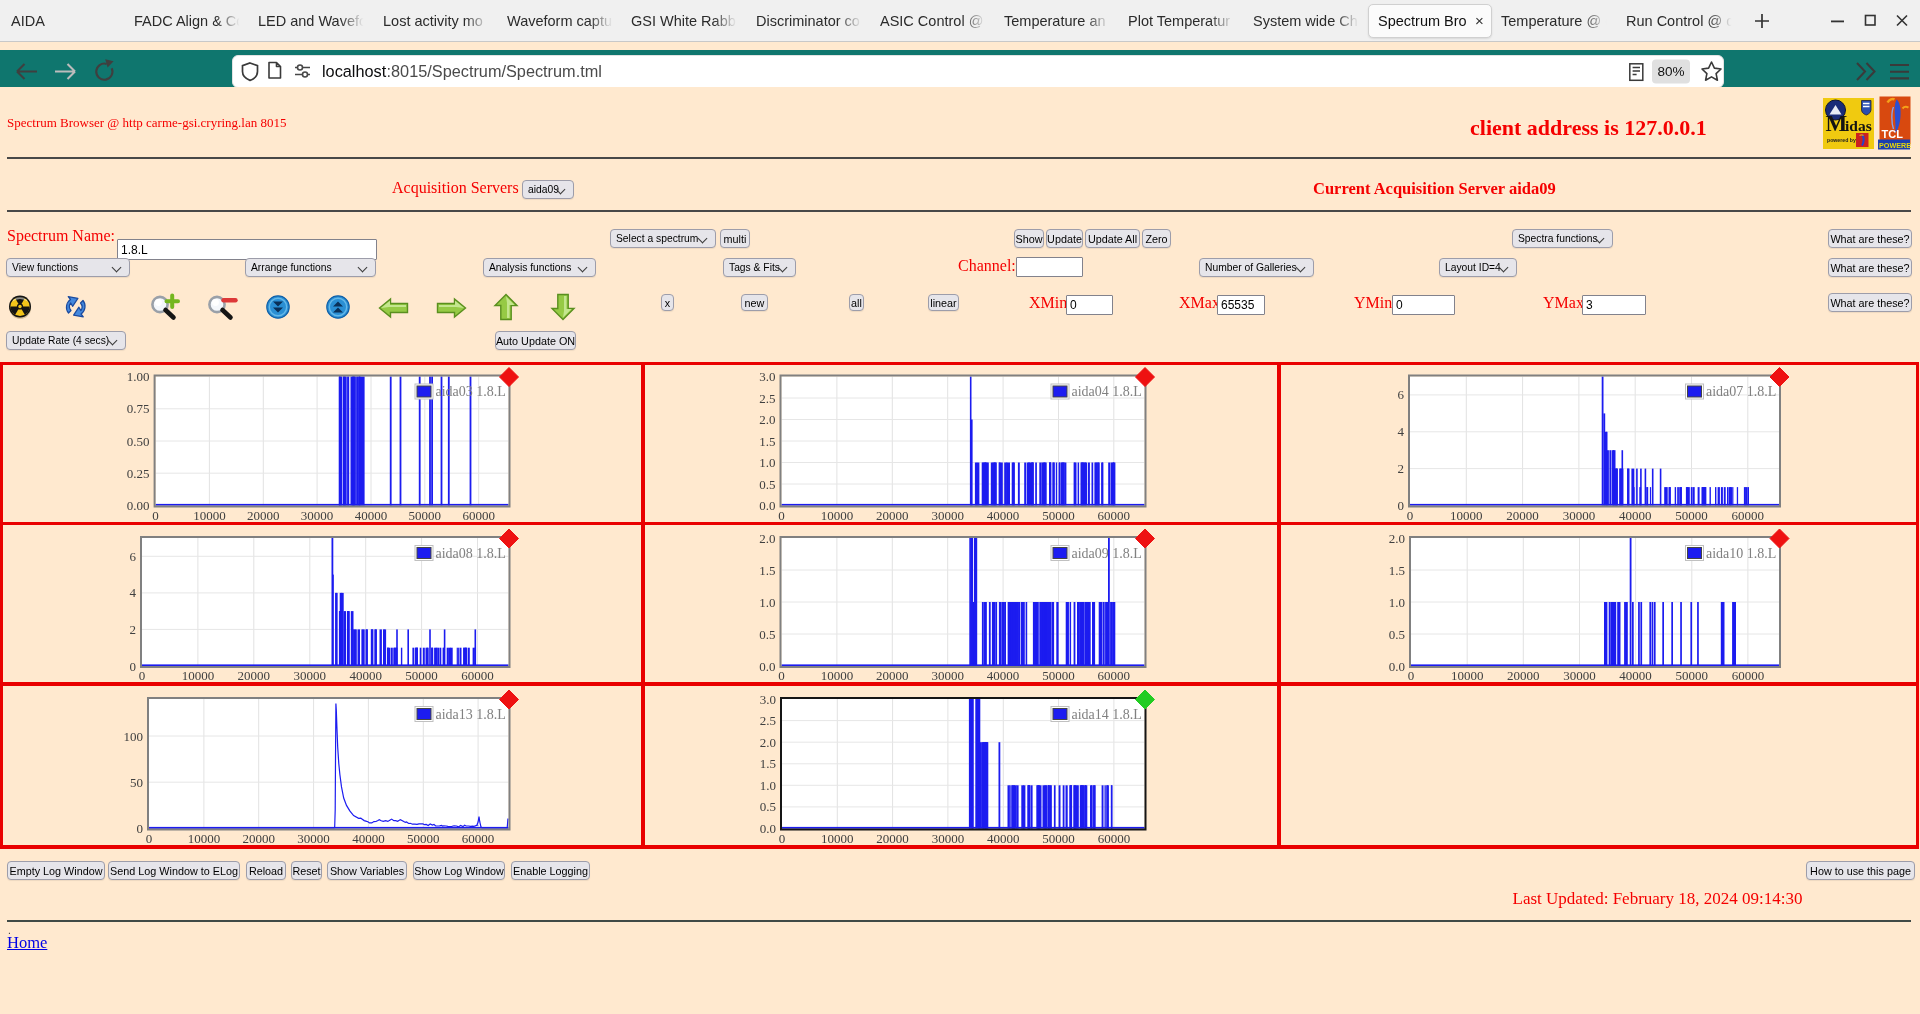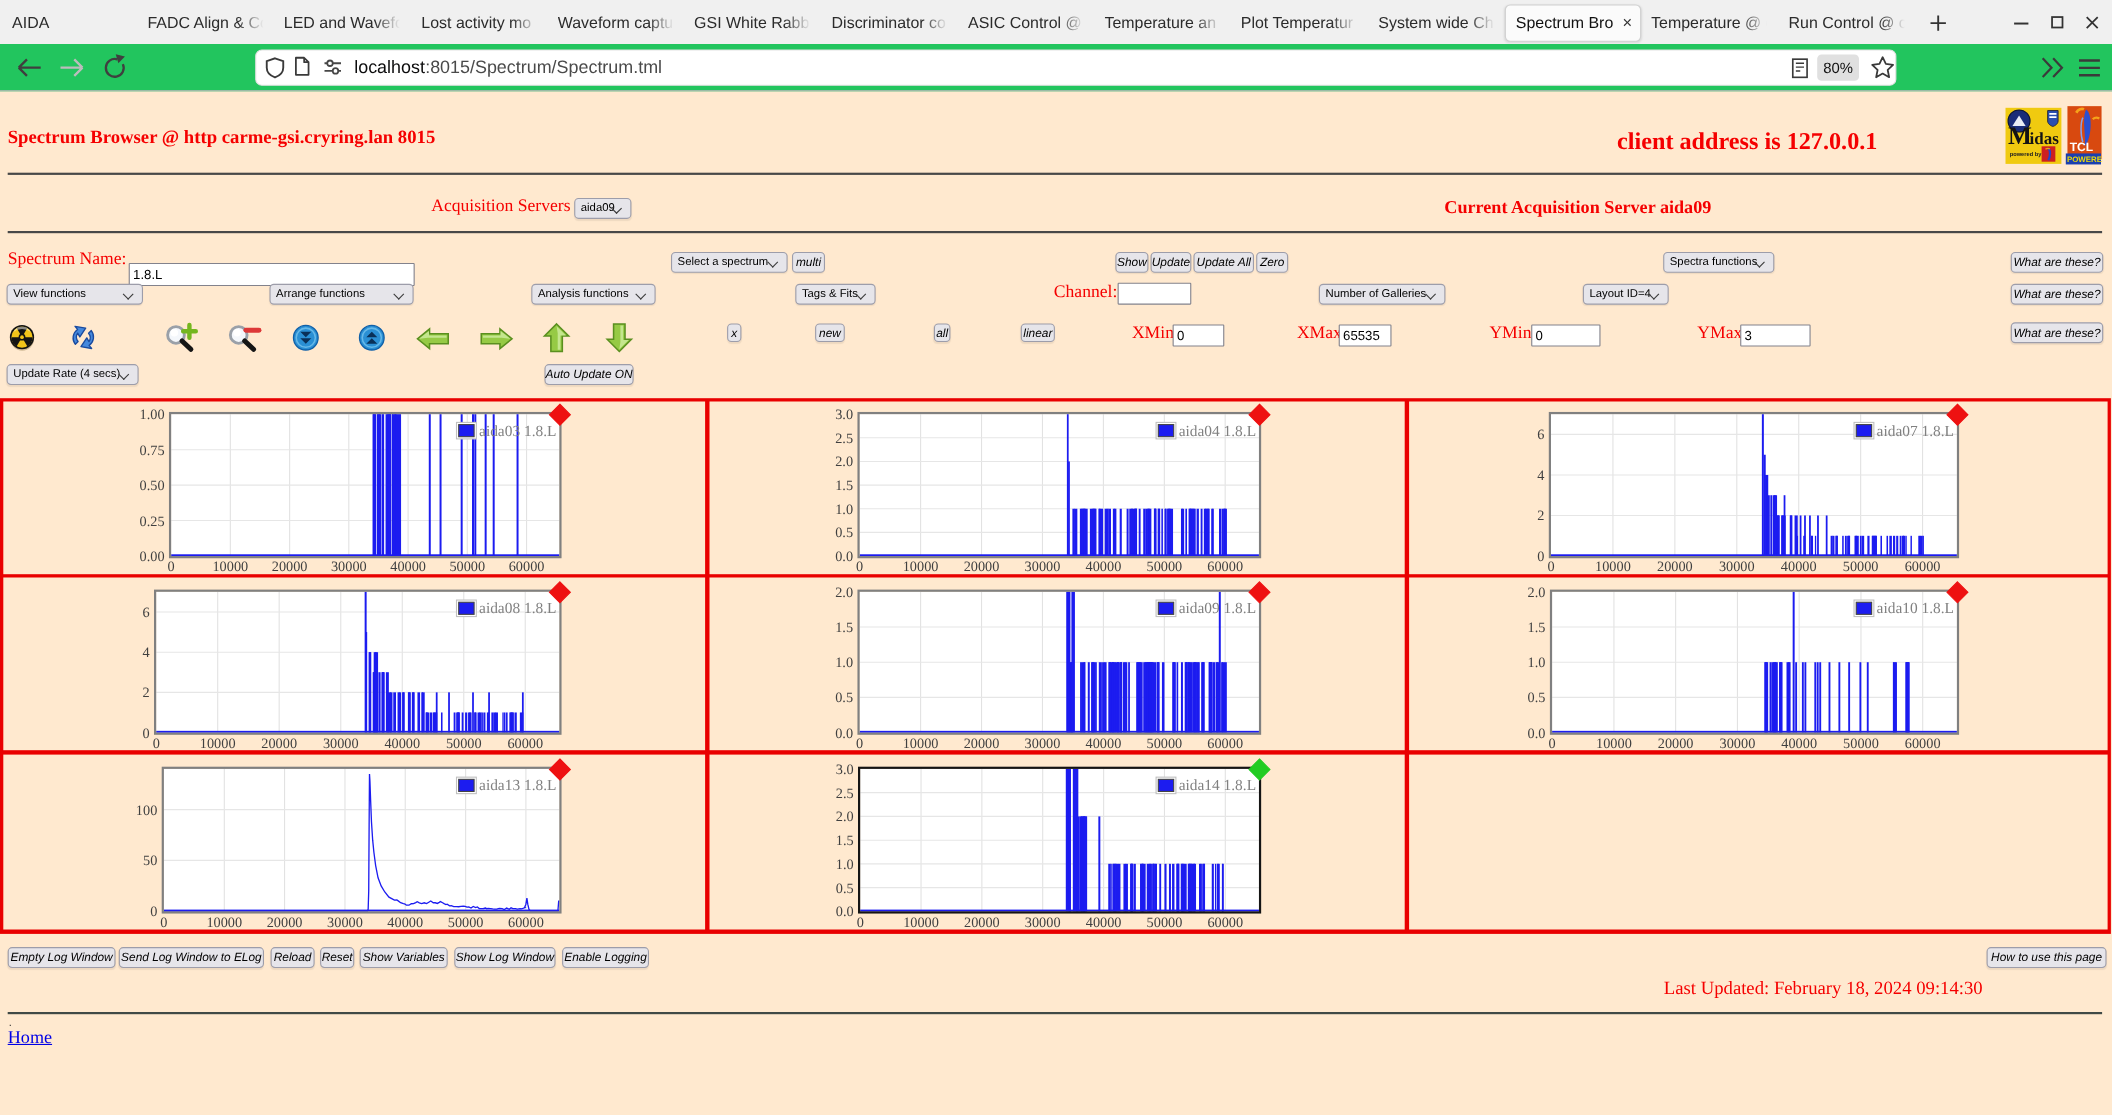--- a/index.html
+++ b/index.html
@@ -7,37 +7,37 @@
 #tabbar { position:absolute; left:0; top:0; width:1920px; height:42px; background:#f0f0f0;
           border-bottom:1px solid #c8c8c8; }
 .tab { position:absolute; top:0; height:42px; line-height:42px; font-size:14.5px; color:#2b2b2b; white-space:nowrap; }
 .tab .tt { display:inline-block; width:110px; overflow:hidden; white-space:nowrap;
   -webkit-mask-image:linear-gradient(to right,#000 75%,transparent 96%);
   mask-image:linear-gradient(to right,#000 75%,transparent 96%); }
 .atab { position:absolute; top:4px; height:34px; line-height:32px; font-size:14.5px; color:#111;
   background:#fbfbfb; border:1px solid #d0d0d0; border-radius:5px; padding:0 24px 0 9px;
   box-shadow:0 1px 2px rgba(0,0,0,.1); white-space:nowrap; }
 .atab .tx { position:absolute; right:7px; top:0; font-size:15px; color:#333; }
-#navbar { position:absolute; left:0; top:40px; width:1920px; height:43px; background:#22c55e;
+#navbar { position:absolute; left:0; top:50px; width:1920px; height:43px; background:#0f766e;
            border-bottom:1px solid #b9b9b9; }
 #urlbar { position:absolute; left:232px; top:5px; width:1492px; height:33px; background:#ffffff;
            border-radius:6px; border:1px solid #e2e2e2; }
 #page { position:absolute; left:0; top:87px; width:1920px; height:927px; background:#ffe9cf; }
 .red { position:absolute; color:#f50000; font-family:"Liberation Serif",serif; font-size:16px; white-space:nowrap; }
 hr.d { position:absolute; left:7px; width:1904px; border:none; border-top:2.5px solid #484848; }
 input.t { position:absolute; font-family:"Liberation Sans",sans-serif; font-size:12px; border:1px solid #82828c;
    height:21px; background:#fff; padding:0 3px; border-radius:1px; }
 .sel { position:absolute; display:flex; align-items:center; font-size:10.3px; background:#e6e5ea;
   border:1px solid #9d9daa; border-radius:4px; height:19px; padding:0 12px 0 5px; color:#000;
   white-space:nowrap; box-shadow:0 1px 1px rgba(0,0,0,.07); }
 .sel:after { content:""; position:absolute; right:9px; top:5px; width:6px; height:6px;
   border-right:1.7px solid #3a3a3a; border-bottom:1.7px solid #3a3a3a; transform:rotate(45deg); }
 .btn { position:absolute; display:inline-flex; align-items:center; justify-content:center;
   font-size:10.8px; background:#e6e5ea; border:1px solid #9d9daa; border-radius:4px; height:19px;
-  color:#000; white-space:nowrap; box-shadow:0 1px 1px rgba(0,0,0,.07);font-style:italic; }
+  color:#000; white-space:nowrap; box-shadow:0 1px 1px rgba(0,0,0,.07); }
 #grid { position:absolute; left:0; top:274.5px; width:1919px; height:487px; background:#e90000; }
 .cell { position:absolute; background:#ffe9cf; }
 </style></head>
 <body>
 <div id="tabbar">
 <div class="tab" style="left:11px">AIDA</div>
 <div class="tab" style="left:134px"><span class="tt">FADC Align &amp; Co</span></div>
 <div class="tab" style="left:258px"><span class="tt">LED and Wavefo</span></div>
 <div class="tab" style="left:383px"><span class="tt">Lost activity mo</span></div>
 <div class="tab" style="left:507px"><span class="tt">Waveform captu</span></div>
@@ -85,21 +85,21 @@
           <rect x="0.8" y="0.8" width="13" height="16.5" fill="none" stroke="#3a3a3a" stroke-width="1.5"></rect>
       <path d="M 3.6 4.5 h 7.4 M 3.6 8 h 7.4 M 3.6 11.5 h 4" stroke="#3a3a3a" stroke-width="1.3"></path>
         </g>
     <rect x="1419" y="3.5" width="38" height="24" rx="4" fill="#e0e0e0"></rect>
     <text x="1438" y="20" font-size="13.5" fill="#111" text-anchor="middle">80%</text>
     <path transform="translate(1469,6)" d="M 9.5 0 L 12.4 6.1 L 19 7 L 14.1 11.6 L 15.4 18.2 L 9.5 14.9 L 3.6 18.2 L 4.9 11.6 L 0 7 L 6.6 6.1 Z" fill="none" stroke="#3a3a3a" stroke-width="1.6" stroke-linejoin="round"></path>
    </svg>
   </div>
 </div>
 <div id="page">
- <div class="red" style="left:7px;top:28px;font-size:17px;font-weight:bold">Spectrum Browser @ http carme-gsi.cryring.lan 8015</div>
+ <div class="red" style="left:7px;top:28px;font-size:13px;font-weight:normal">Spectrum Browser @ http carme-gsi.cryring.lan 8015</div>
  <div class="red" style="left:1470px;top:28px;font-size:22px;font-weight:bold">client address is 127.0.0.1</div>
  <svg class="abs" style="left:1823px;top:9px" width="88" height="58">
   <rect x="0" y="2" width="51" height="51" fill="#f0ca10"></rect>
   <circle cx="12.5" cy="14" r="10" fill="#1a2c78" stroke="#0d1535" stroke-width="1"></circle>
   <path d="M 6.5 18.5 l 6 -9.5 l 6 9.5 z" fill="#e8ecf4"></path>
   <path d="M 38.5 4.5 h 9.5 v 9.5 c 0 3.5 -4.75 5 -4.75 5 s -4.75 -1.5 -4.75 -5 z" fill="#2a4fb0" stroke="#223" stroke-width="0.8"></path>
   <path d="M 40 7.5 h 6.5 M 40 10.5 h 6.5" stroke="#fff" stroke-width="1.6"></path>
   <text x="2.5" y="35" font-family="'Liberation Serif',serif" font-size="23" font-weight="bold" fill="#141414">M</text>
   <text x="22" y="35" font-family="'Liberation Serif',serif" font-size="15.5" font-weight="bold" fill="#141414">idas</text>
   <text x="4" y="45.5" font-family="'Liberation Sans',sans-serif" font-size="5.2" font-weight="bold" fill="#222">powered by</text>

